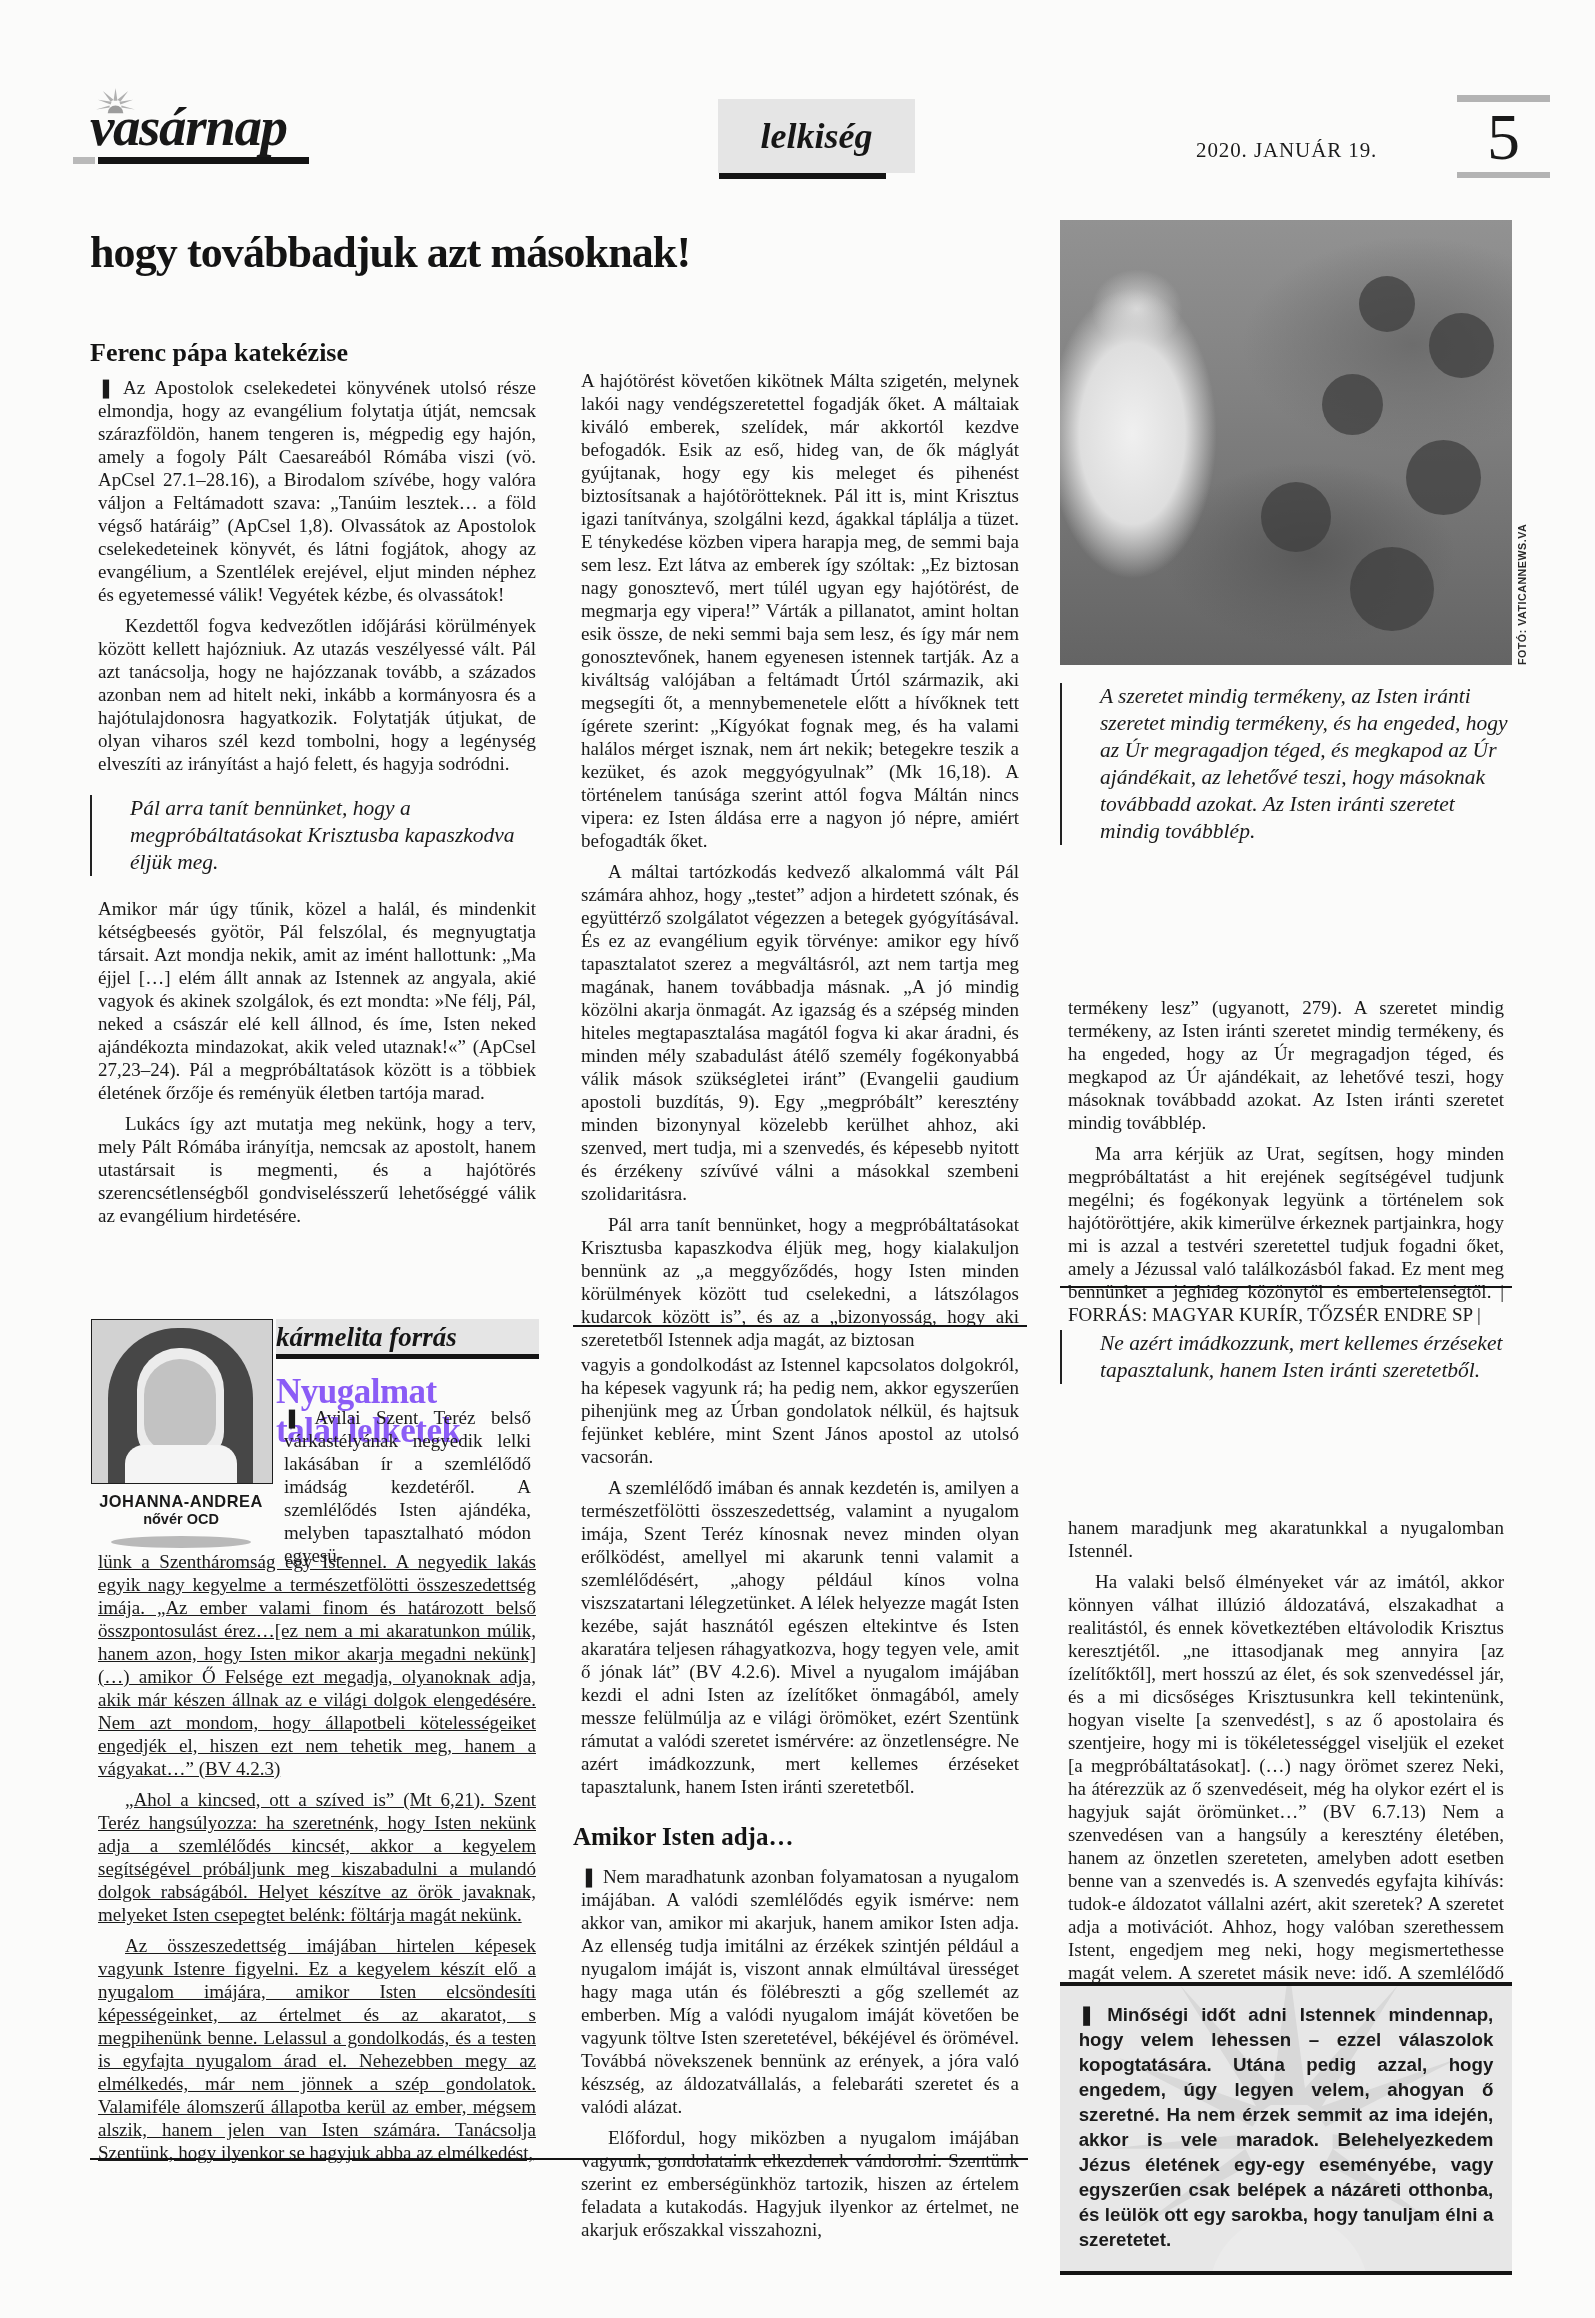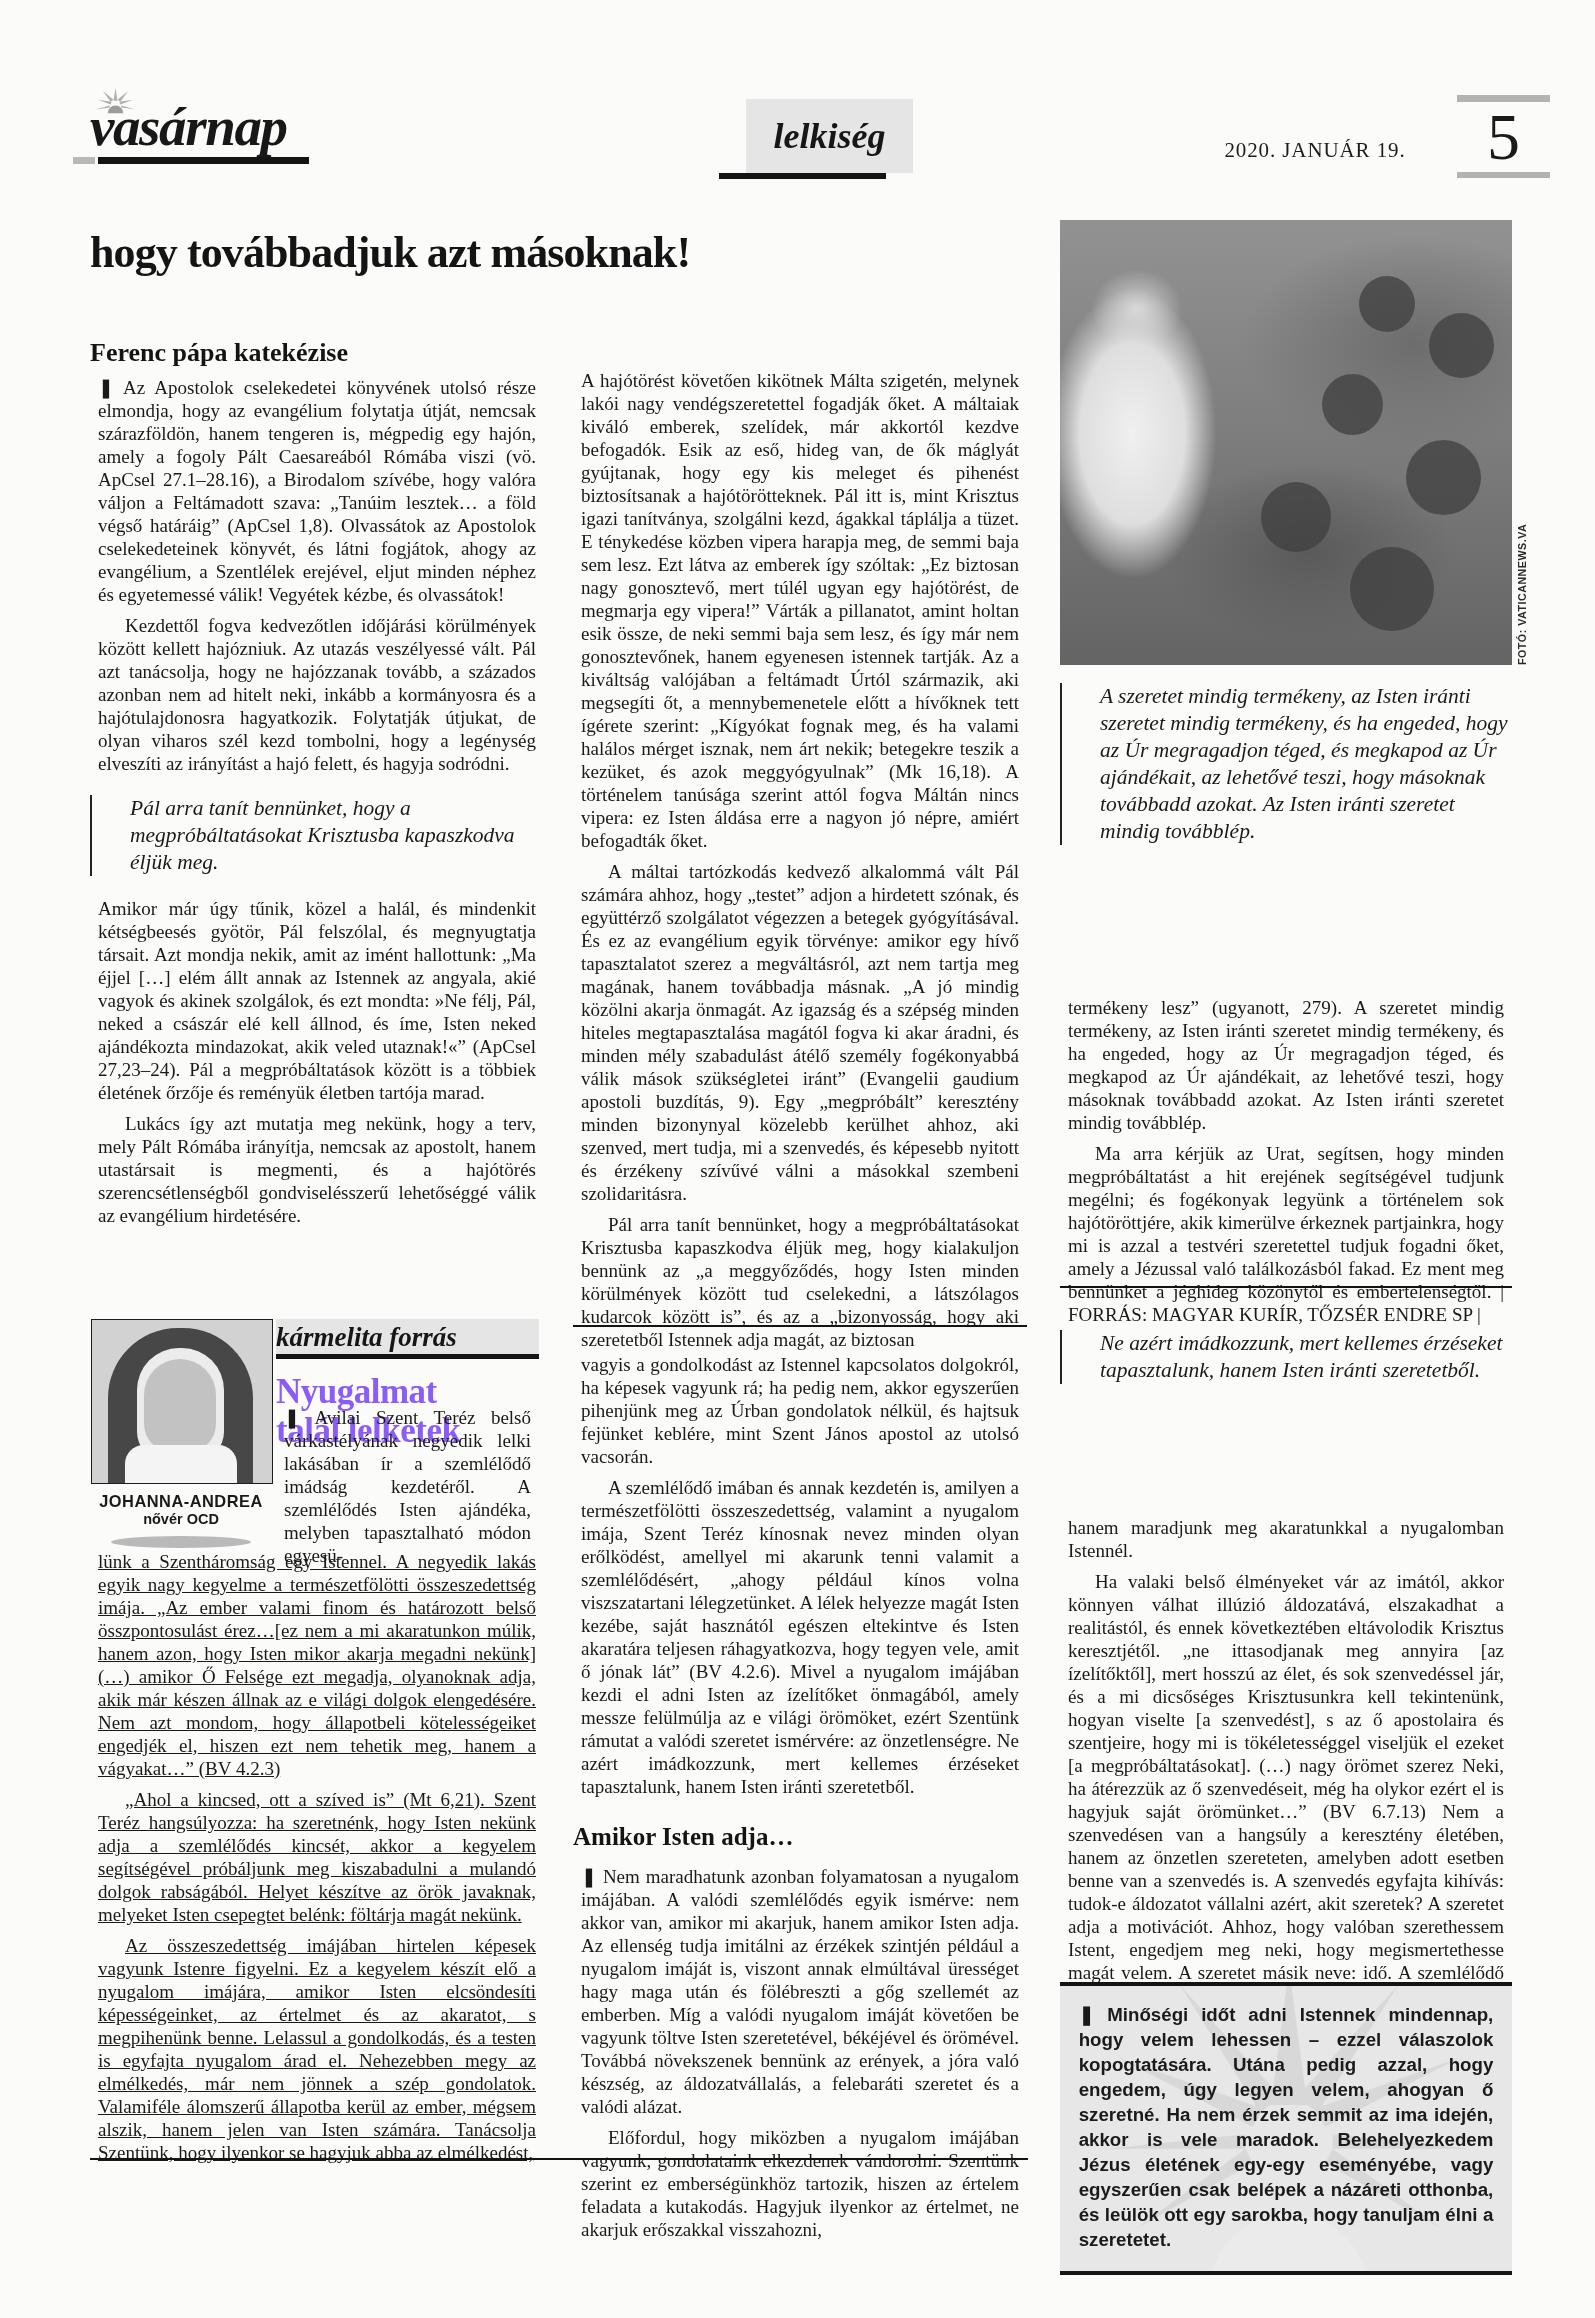--- a/index.html
+++ b/index.html
@@ -7,21 +7,21 @@
        font-family:"Liberation Serif","DejaVu Serif",serif;}
   .abs{position:absolute;}
 
   
   .logo-text{font-style:italic;font-weight:bold;font-size:55px;letter-spacing:-1.4px;color:#181818;}
   .logo-bar-gray{background:#b9b9b9;}
   .logo-bar-black{background:#141414;}
   .section-box{background:#e5e5e5;text-align:center;}
   .section-box span{font-style:italic;font-weight:bold;font-size:36px;line-height:74px;color:#161616;}
   .section-underline{background:#141414;}
-  .issue-date{font-size:21px;letter-spacing:0.9px;text-align:center;color:#1c1c1c;}
+  .issue-date{font-size:21px;letter-spacing:0.9px;text-align:left;color:#1c1c1c;}
   .pagenum-bar{background:#b3b3b3;height:6.5px;}
   .pagenum{font-size:66px;line-height:70px;text-align:center;font-weight:normal;color:#1a1a1a;}
 
   
   .headline{font-size:44px;line-height:50px;font-weight:bold;letter-spacing:-0.9px;color:#141414;}
   .kicker{font-size:26px;font-weight:bold;color:#141414;}
   .subhead{font-size:25px;font-weight:bold;margin:25px 0 14px 0;color:#141414;}
 
   
   .body-text p{margin:8px;font-size:19px;line-height:23px;text-align:justify;}
@@ -76,21 +76,21 @@
         <polygon points="40,22 26,20 26,18"></polygon>
       <polygon points="0,22 14,20 14,18"></polygon>
       <path d="M12 26 a8 8 0 0 1 16 0 z" fill="#9c9c9c"></path>
     </g>
   </svg>
   <div class="logo-text abs" style="left:0;top:8.4px;">vasárnap</div>
   <div class="logo-bar-gray abs" style="left:-17px;top:70px;width:21.5px;height:7px;"></div>
   <div class="logo-bar-black abs" style="left:7.5px;top:70px;width:211px;height:7px;"></div>
 </div>
 
-<div class="section-box abs" style="left:746px;top:99px;width:167px;height:74px;">
+<div class="section-box abs" style="left:718px;top:99px;width:197px;height:74px;">
   <span>lelkiség</span>
 </div>
 <div class="section-underline abs" style="left:719px;top:173px;width:167px;height:6px;"></div>
 
 <div class="issue-date abs" style="left:1196px;top:138px;width:238px;">2020. JANUÁR 19.</div>
 
 <div class="abs" style="left:1457px;top:95px;width:93px;">
   <div class="pagenum-bar"></div>
   <div class="pagenum">5</div>
   <div class="pagenum-bar"></div>

